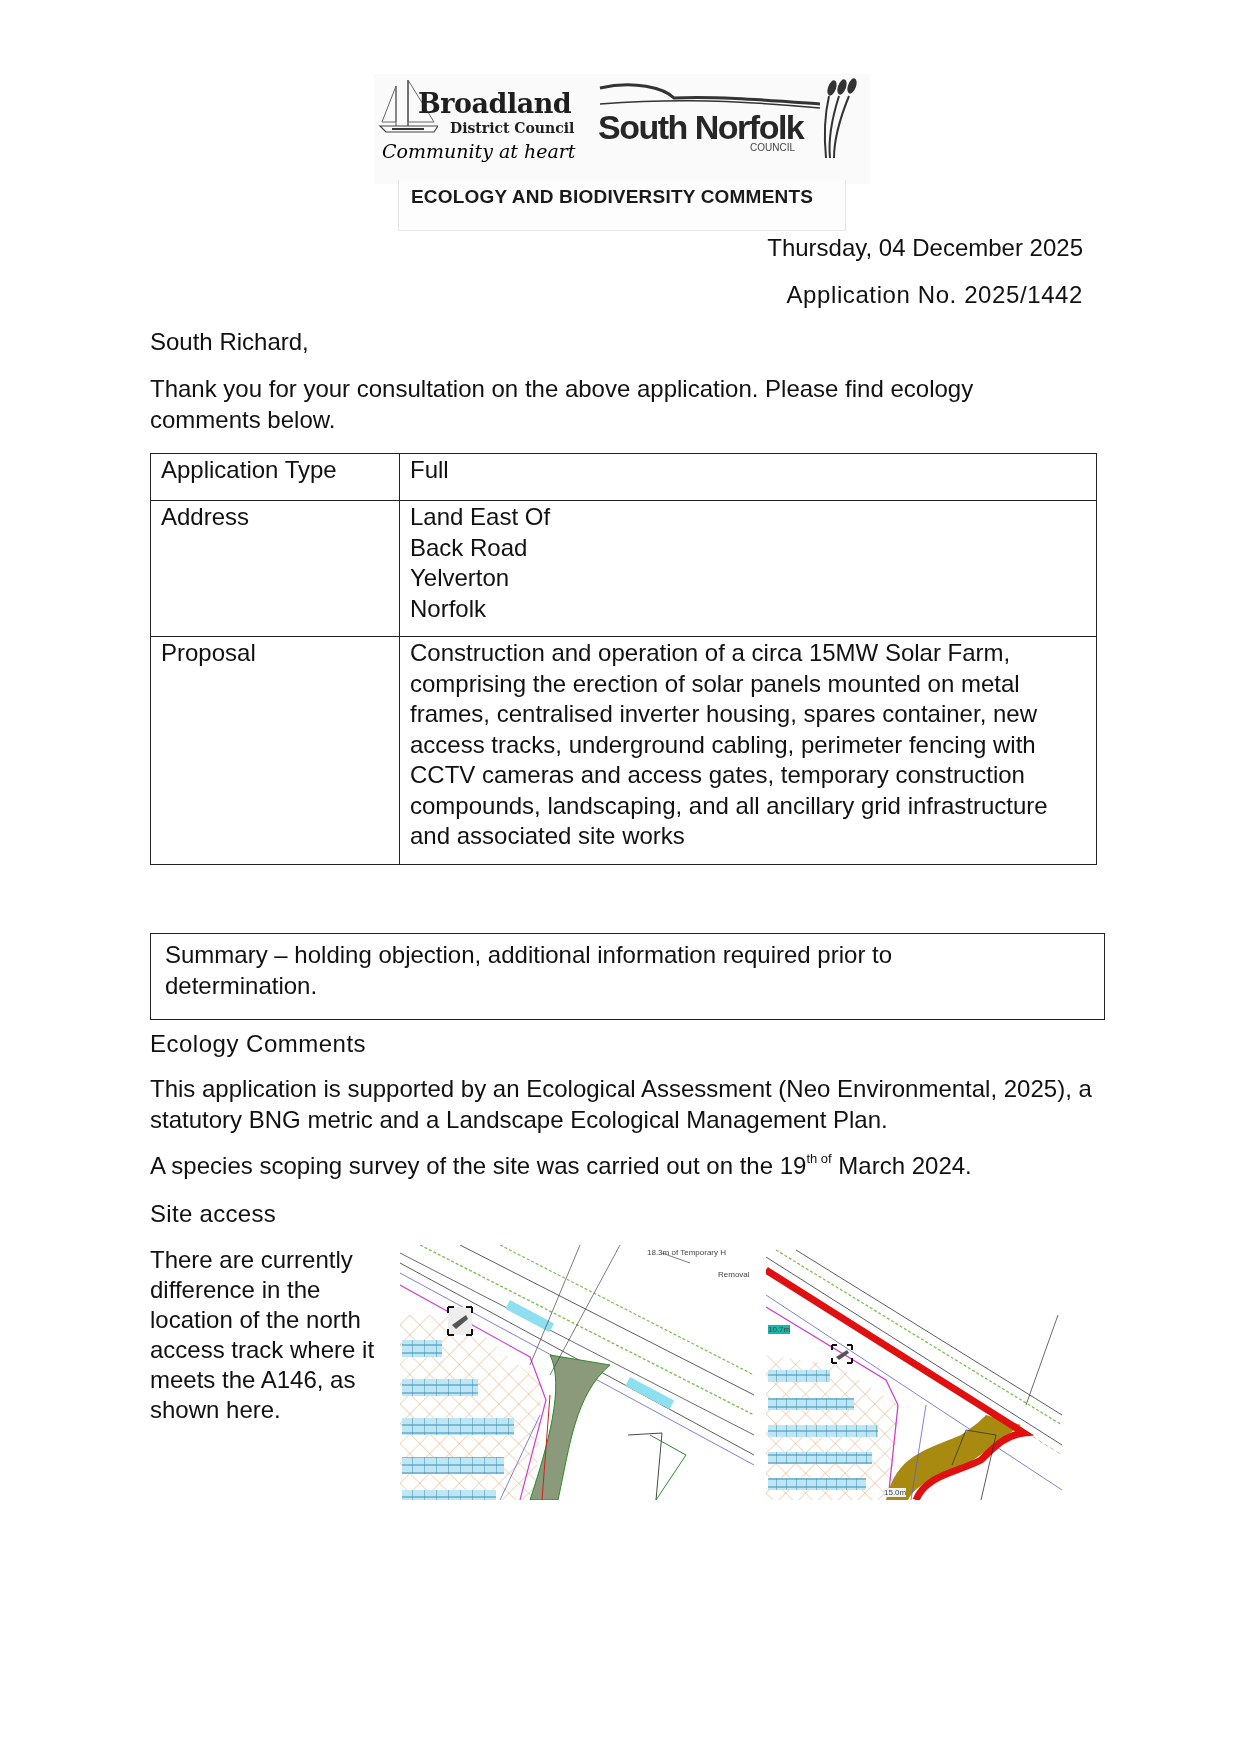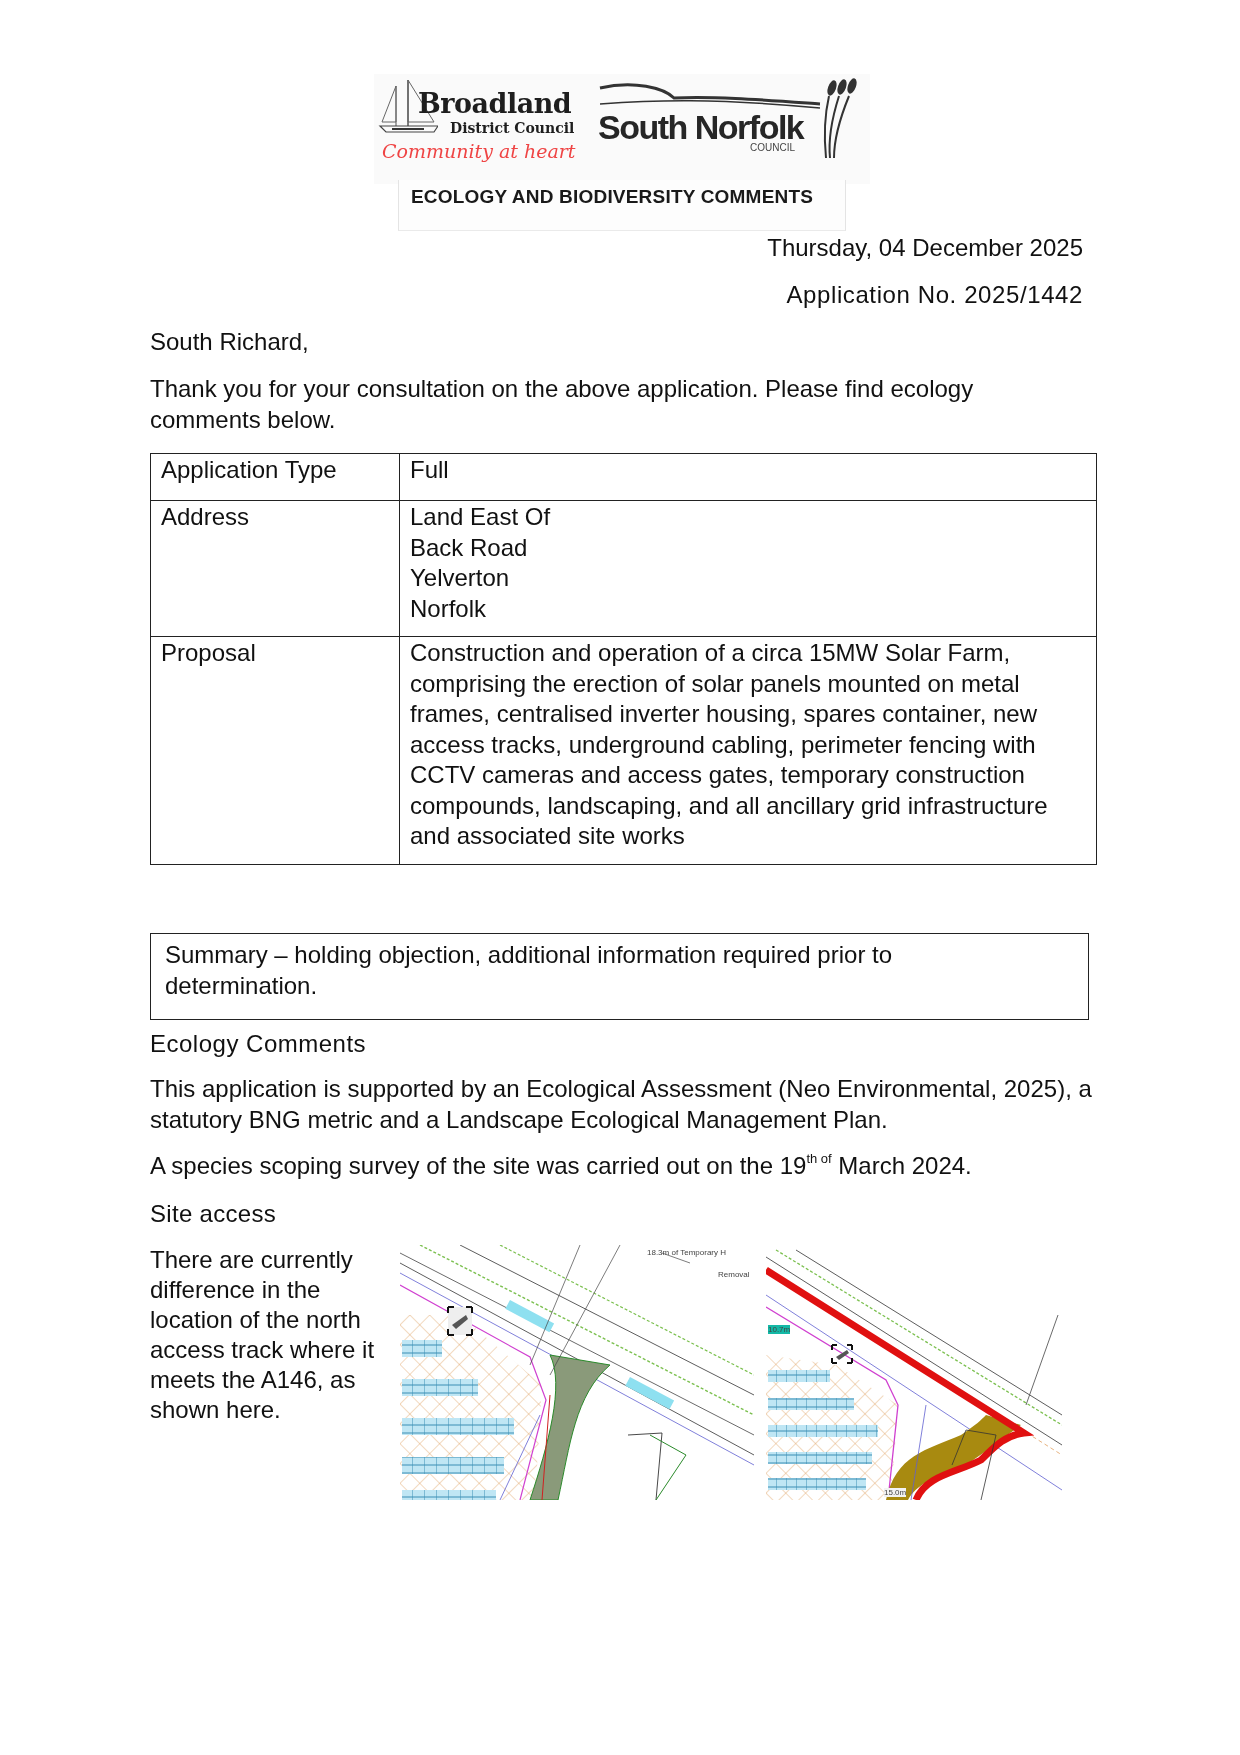--- a/index.html
+++ b/index.html
@@ -20,21 +20,21 @@
       position: absolute; left: 40px; top: 10px;
       font-family: "DejaVu Serif", serif; font-weight: bold; font-size: 27px;
       color: #1e1e1e; letter-spacing: -0.5px;
     }
     .bdc-sub {
       position: absolute; left: 72px; top: 42px;
       font-family: "DejaVu Serif", serif; font-weight: bold; font-size: 14px; color: #1e1e1e;
     }
     .bdc-tag {
       position: absolute; left: 4px; top: 62px;
-      font-family: "DejaVu Serif", serif; font-style: italic; font-size: 19px; color: #ef4444;
+      font-family: "DejaVu Serif", serif; font-style: italic; font-size: 19px; color: #000000;
     }
     .sn { left: 594px; top: 78px; width: 270px; height: 90px; }
     .sn-name {
       position: absolute; left: 4px; top: 30px;
       font-family: "Liberation Sans", sans-serif; font-weight: bold; font-size: 34px;
       color: #262626; letter-spacing: -1.5px;
     }
     .sn-sub {
       position: absolute; left: 156px; top: 64px;
       font-family: "Liberation Sans", sans-serif; font-size: 10px; color: #444;
@@ -66,21 +66,21 @@
       font-size: 24px; line-height: 30.5px;
     }
     table.info td.lbl { width: 228px; }
     .row-short td { height: 33px; }
     .row-addr td { height: 120px; }
     .row-prop td { height: 210px; }
     .line { display: block; }
 
     .summary {
       left: 150px; top: 933px; width: 923px; height: 80px;
-      border: 1.5px solid #222; padding: 5px 0 0 14px; box-sizing: content-box;
+      border: 1.5px solid #222; padding: 5px 16px 0 14px; box-sizing: content-box;
     }
     .summary-text { font-size: 24px; line-height: 31px; width: 830px; }
 
     .h-eco { left: 150px; top: 1028px; letter-spacing: 0.5px; }
     .p1 { left: 150px; top: 1073px; width: 960px; }
     .p2 { left: 150px; top: 1150px; }
     .p2 sup { font-size: 13px; line-height: 0; position: relative; top: -2px; }
     .h-site { left: 150px; top: 1198px; letter-spacing: 0.3px; }
     .p3 { left: 150px; top: 1245px; width: 240px; font-size: 24px; line-height: 30px; }
 

